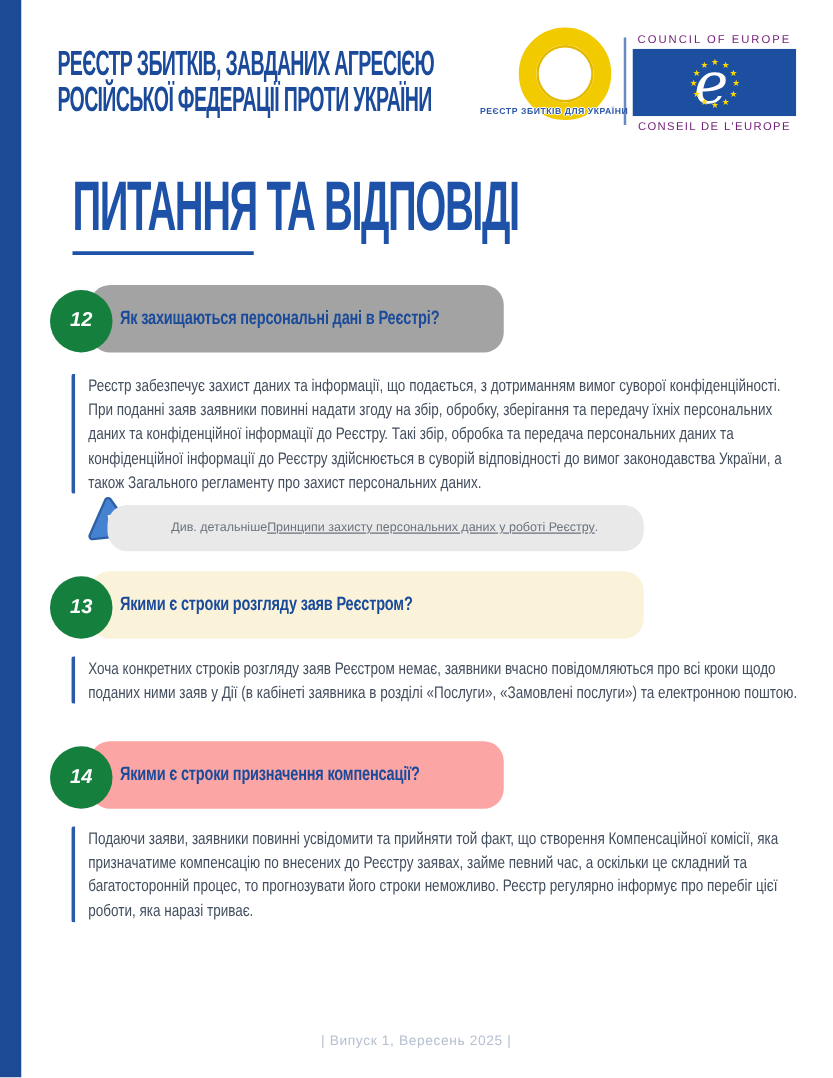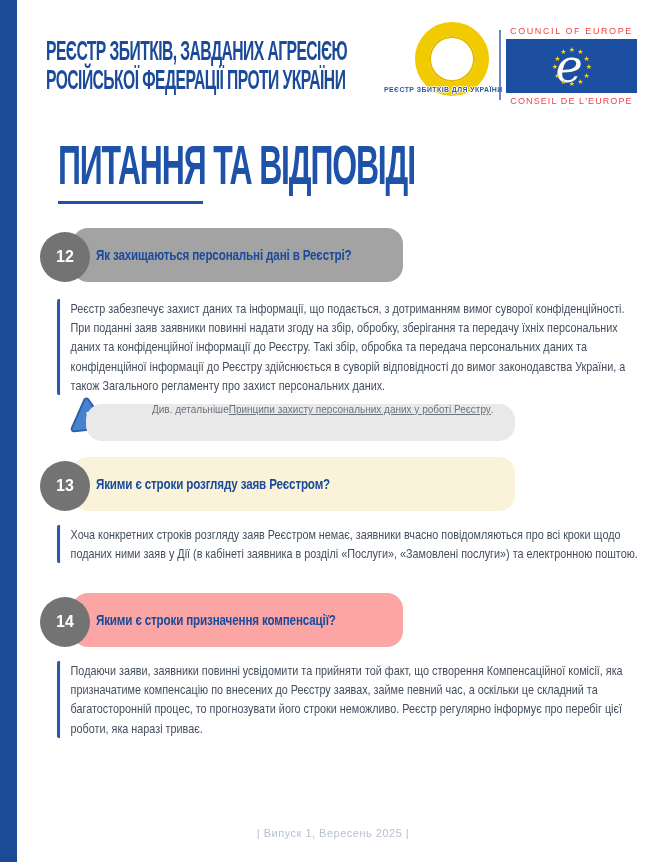--- a/index.html
+++ b/index.html
@@ -25,21 +25,21 @@
     position:absolute; left:2px; top:26px; font-size:34px; font-weight:bold; color:#2b57a8;
     letter-spacing:2px; white-space:nowrap;
     text-shadow: 2px 0 #fff, -2px 0 #fff, 0 2px #fff, 0 -2px #fff, 1px 1px #fff, -1px -1px #fff;
   }
   .rd4u-sub {
     position:absolute; left:1px; top:66px; font-size:6.9px; font-weight:bold; color:#2b57a8;
     letter-spacing:.45px; white-space:nowrap;
     text-shadow: 1px 0 #fff, -1px 0 #fff, 0 1px #fff, 0 -1px #fff;
   }
   .logo-sep { position:absolute; left:499px; top:30px; width:1.5px; height:70px; background:#2b57a8; opacity:.7; }
-  .coe { position:absolute; left:506px; top:26px; width:131px; text-align:center; color:#ef4444; }
+  .coe { position:absolute; left:506px; top:26px; width:131px; text-align:center; color:#701a75; }
   .coe-top { font-size:9px; letter-spacing:1.6px; white-space:nowrap; }
   .coe-emblem { display:block; margin-top:3px; width:131px; height:54px; }
   .coe-bottom { margin-top:3px; font-size:9px; letter-spacing:1.1px; white-space:nowrap; }
 
   
   .page-title {
     position:absolute; left:58px; top:136px; color:#1d52a8; font-weight:bold;
     font-size:56px; line-height:58px; letter-spacing:-2px; white-space:nowrap;
     transform:scaleX(.57); transform-origin:0 0;
   }
@@ -49,43 +49,43 @@
   .pill { position:absolute; height:54px; border-radius:16px; }
   .p12 { left:72px; top:228px; width:331px; background:#a3a3a3; }
   .p13 { left:72px; top:457px; width:443px; background:#faf3da; }
   .p14 { left:72px; top:593px; width:331px; background:#fca5a5; }
   .qtext {
     position:absolute; left:24px; top:0; line-height:54px; font-weight:bold; color:#1a4a9a;
     font-size:15.5px; letter-spacing:-.2px; white-space:nowrap;
     transform:scaleX(.75); transform-origin:0 50%;
   }
   .num {
-    position:absolute; width:50px; height:50px; border-radius:50%; background:#737373;
+    position:absolute; width:50px; height:50px; border-radius:50%; background:#15803d;
     color:#fff; font-weight:bold; font-size:16px;
-    display:flex; align-items:center; justify-content:center;
+    display:flex; align-items:center; justify-content:center;font-style:italic;
   }
   .n12 { left:40px; top:232px; }
   .n13 { left:40px; top:461px; }
   .n14 { left:40px; top:597px; }
 
   .answer {
     position:absolute; left:57px; width:710px;
     border-left:4px solid #2a5aa8; border-radius:2px; padding-left:13px;
     font-size:13.5px; line-height:19.2px; color:#434e5e;
     transform:scaleX(.8); transform-origin:0 0;
   }
   .a12 { top:299px; }
   .a13 { top:525px; }
   .a14 { top:661px; }
 
   
   .note-box {
     position:absolute; left:86px; top:404px; width:429px; height:37px;
     background:#e9e9e9; border-radius:16px;
-    display:flex; align-items:flex-start; padding-left:66px; box-sizing:border-box;
+    display:flex; align-items:center; padding-left:51px; box-sizing:border-box;
     font-size:10px; color:#6b737e; white-space:nowrap;
   }
   .note-box .link { text-decoration:underline; color:#6b737e; cursor:pointer; }
   .warn { position:absolute; left:68px; top:395px; width:40px; height:42px; transform:rotate(-6deg); }
 
   
   .footer {
     position:absolute; left:0; top:827px; width:100%; text-align:center;
     color:#b6c0d0; font-size:11px; letter-spacing:.5px;
   }

